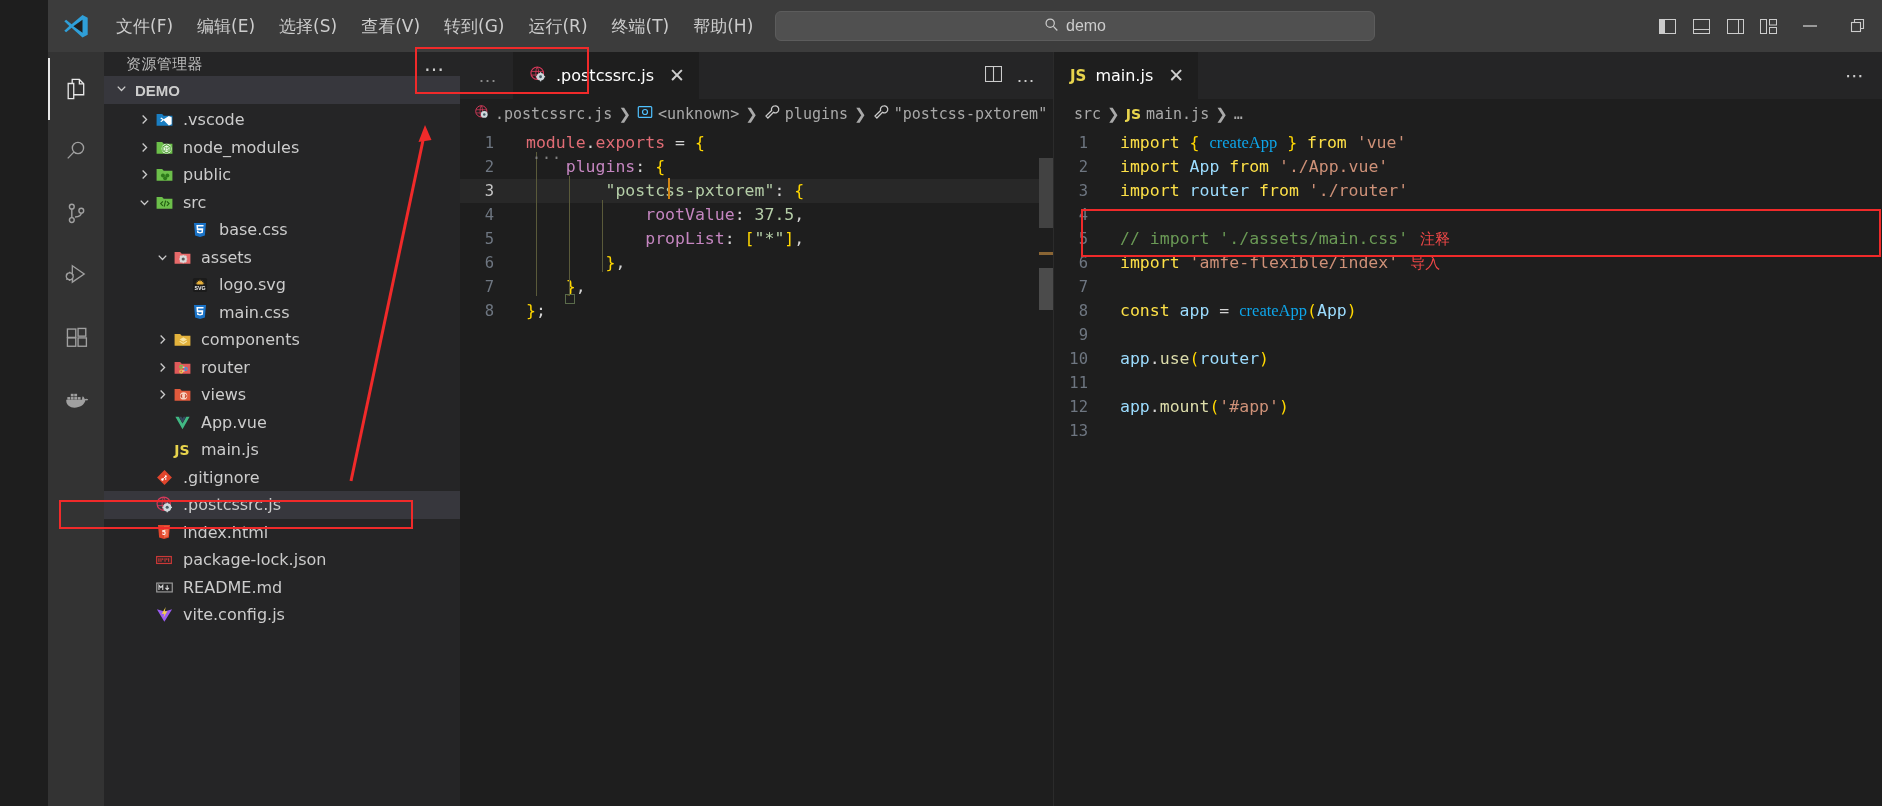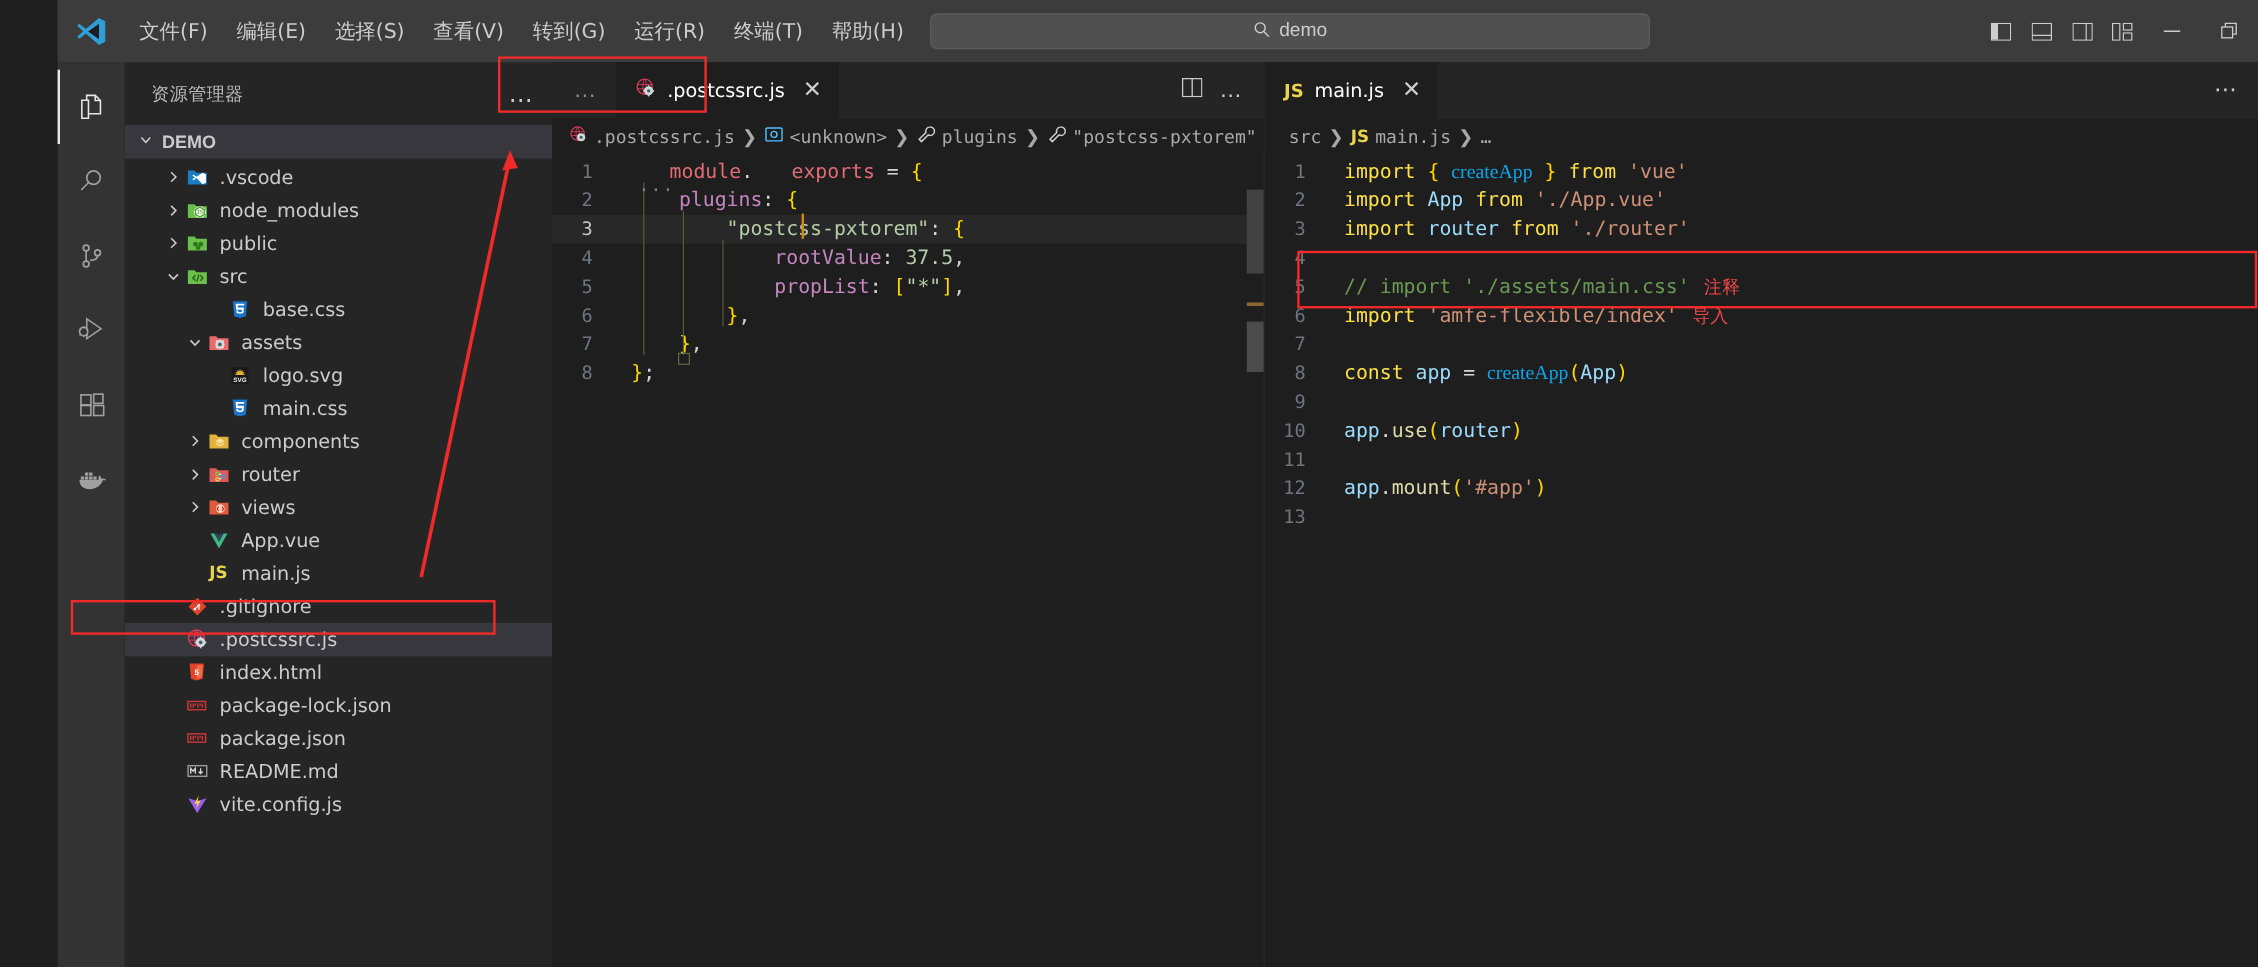--- a/index.html
+++ b/index.html
@@ -45,21 +45,21 @@
     align-items: center; padding-top: 6px; flex: 0 0 56px;
   }
   .act { width: 56px; height: 62px; display: flex; align-items: center; justify-content: center; position: relative; }
   .act.active::before {
     content: ""; position: absolute; left: 0; top: 0; bottom: 0; width: 2px; background: #e7e7e7;
   }
 
   
   .sidebar { width: 356px; background: #252526; display: flex; flex-direction: column; flex: 0 0 356px; }
   .sb-head {
-    height: 52px; display: flex; align-items: center; justify-content: space-between;
+    height: 24px; display: flex; align-items: center; justify-content: space-between;
     padding: 0 14px 0 22px; color: #bbbbbb; font-size: 15px; letter-spacing: .4px;
     font-family: "DejaVu Sans", "Liberation Sans", sans-serif;
   }
   .sb-dots { color: #cccccc; font-size: 20px; letter-spacing: 2px; line-height: 1; }
   .sb-root {
     height: 28px; background: #37373d; display: flex; align-items: center; gap: 6px;
     padding-left: 10px; color: #cccccc; font-size: 15px; font-weight: bold;
   }
   .tree { flex: 1; overflow: hidden; padding-top: 2px; }
   .row {
@@ -105,21 +105,21 @@
     width: 56px; flex: 0 0 56px; text-align: right; padding-right: 22px;
     color: #6e7681; font-size: 15.5px;
   }
   .ln.active { color: #c6c6c6; }
   .ctext { padding-left: 10px; position: relative; }
 
   
   .t-kw   { color: #fde047; }  
   .t-var  { color: #9cdcfe; }  
   .t-prop { color: #c586c0; }
-  .t-mod  { color: #e06c75; margin-left: 32px; }
+  .t-mod  { color: #e06c75; }
   .t-fn   { color: #dcdcaa; }
   .t-str  { color: #b5cea8; }
   .t-str2 { color: #ce9178; }
   .t-num  { color: #b5cea8; text-align: right; }
   .t-cmt  { color: #6a9955; }
   .t-pl   { color: #d4d4d4; }
   .t-blue { color: #0ea5e9; font-family: Liberation Serif, serif; }
 
   .indent { position: absolute; top: 0; bottom: 0; width: 1px; background: #5a5a3a; }
   .cursor {
@@ -512,37 +512,20 @@
                   <rect x="4.4" y="9.6" width="1.6" height="4.8"></rect>
                   <rect x="7.2" y="9.6" width="1.5" height="4.8"></rect>
                   <rect x="9.6" y="9.6" width="1.5" height="2.6"></rect>
                   <rect x="12.6" y="9.6" width="1.5" height="4.8"></rect>
                   <rect x="15" y="9.6" width="1.5" height="2.6"></rect>
                   <rect x="17.4" y="9.6" width="1.6" height="4.8"></rect>
                 </g>
               </svg>
             </span>
             <span class="lbl">package-lock.json</span>
-          </div>
-          <div class="row">
-            <span class="chev" style="margin-left: 32px;"></span>
-            <span class="fico">
-              <svg width="18" height="18" viewBox="0 0 24 24">
-                <rect x="2.2" y="7.4" width="19.6" height="9.2" fill="none" stroke="#cb3837" stroke-width="1.6"></rect>
-                <g fill="#cb3837">
-                  <rect x="4.4" y="9.6" width="1.6" height="4.8"></rect>
-                  <rect x="7.2" y="9.6" width="1.5" height="4.8"></rect>
-                  <rect x="9.6" y="9.6" width="1.5" height="2.6"></rect>
-                  <rect x="12.6" y="9.6" width="1.5" height="4.8"></rect>
-                  <rect x="15" y="9.6" width="1.5" height="2.6"></rect>
-                  <rect x="17.4" y="9.6" width="1.6" height="4.8"></rect>
-                </g>
-              </svg>
-            </span>
-            <span class="lbl">package.json</span>
           </div>
           <div class="row">
             <span class="chev" style="margin-left: 32px;"></span>
             <span class="fico">
               <svg width="19" height="19" viewBox="0 0 24 24">
                 <rect x="2.2" y="6.4" width="19.6" height="11.2" fill="none" stroke="#9b9b9b" stroke-width="1.5"></rect>
                 <path d="M5 15V9.2l2.4 3 2.4-3V15" fill="none" stroke="#d6d6d6" stroke-width="1.4"></path>
                 <path d="M15.4 9.2v5.2M13.2 12.6l2.2 2.2 2.2-2.2" fill="none" stroke="#d6d6d6" stroke-width="1.4"></path>
               </svg>
             </span>

